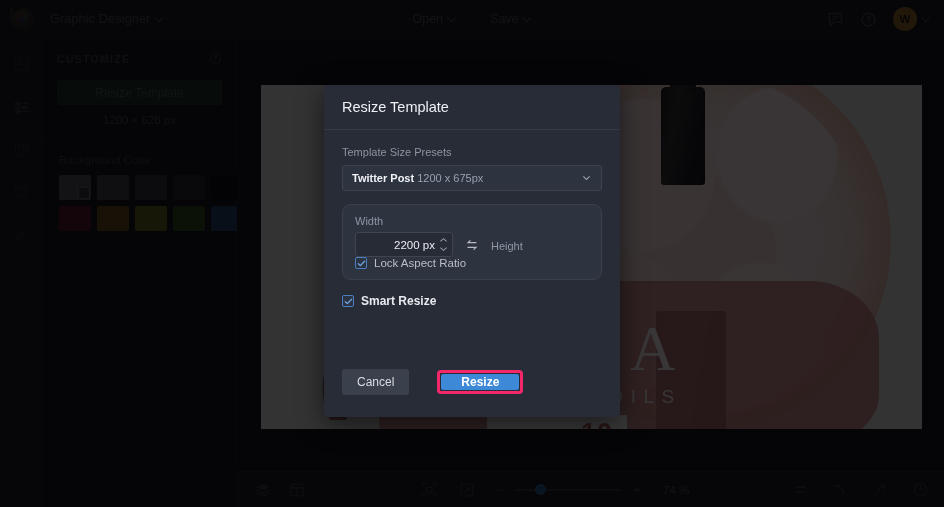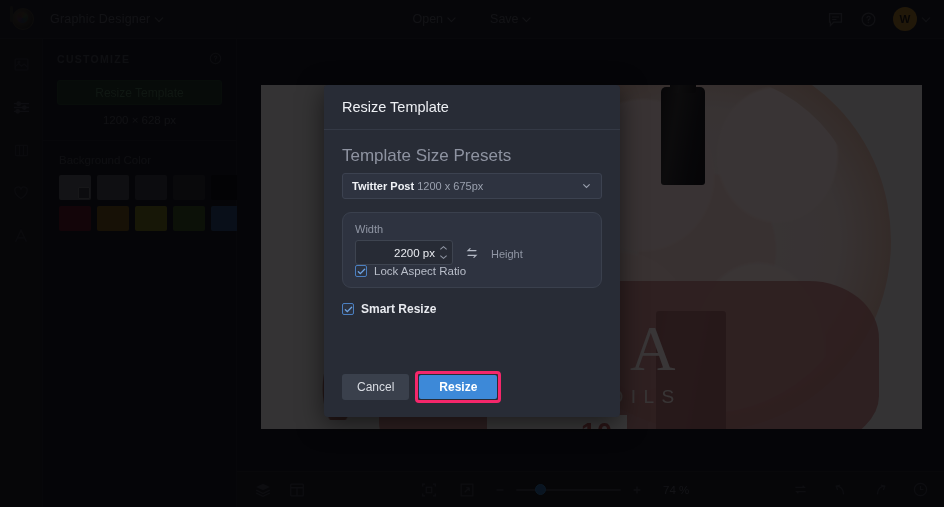--- a/index.html
+++ b/index.html
@@ -234,21 +234,21 @@
     position: absolute; left: 324px; top: 85px; width: 296px; height: 332px;
     background: #282c36; border-radius: 4px; z-index: 60;
     box-shadow: 0 6px 26px rgba(0,0,0,.55);
   }
   .modal-head {
     height: 45px; display: flex; align-items: center; padding-left: 18px;
     border-bottom: 1px solid #343945;
   }
   .modal-title { font-size: 14.5px; color: #eef0f4; }
   .modal-body { padding: 16px 18px 0 18px; }
-  .field-label { font-size: 17px; color: #8e93a1; margin-bottom: 7px; }
+  .field-label { font-size: 11px; color: #8e93a1; margin-bottom: 7px; }
   .select {
     height: 26px; background: #2e3340; border: 1px solid #3c4250; border-radius: 3px;
     display: flex; align-items: center; padding: 0 9px; cursor: pointer; position: relative;
   }
   .select-text { font-size: 11px; color: #9aa0ae; }
   .select-text b { color: #f0f2f6; font-weight: bold; }
   .select-chev {
     position: absolute; right: 9px; color: #9aa0ae;
   }
   .dims-box {
@@ -279,31 +279,31 @@
   .cb svg { display: block; }
   .cb-label { font-size: 11.5px; color: #b9bec9; }
   .smart-row { margin-top: 14px; }
   .smart-row .cb-label { color: #e8eaef; font-weight: bold; font-size: 12px; }
   .info-box {
     margin-top: 9px; border: 1px solid #8a7431; border-radius: 3px;
     background: #2b2d34; padding: 9px 11px;
   }
   .info-text { font-size: 11.5px; line-height: 16px; color: #d2ba72; font-weight: bold; }
   .modal-actions {
-    position: absolute; left: 18px; bottom: 14px; display: flex; align-items: center; gap: 6px;
+    position: absolute; left: 18px; bottom: 22px; display: flex; align-items: center; gap: 28px;
   }
   .btn-cancel {
     height: 26px; padding: 0 15px; border-radius: 3px; background: #3a404c;
     color: #d9dce3; font-size: 12px; display: flex; align-items: center; cursor: pointer;
   }
   .btn-resize-wrap {
     border: 3px solid #f5276b; border-radius: 4px; padding: 1px;
   }
   .btn-resize {
-    height: 24px; padding: 0 20px; border-radius: 2px; background: #3d89d8;
+    height: 16px; padding: 0 20px; border-radius: 2px; background: #3d89d8;
     color: #ffffff; font-size: 12px; font-weight: bold;
     display: flex; align-items: center; justify-content: center; cursor: pointer;
   }
 </style>
 </head>
 <body>
 
 <div class="app">
 
   <div class="topbar">

